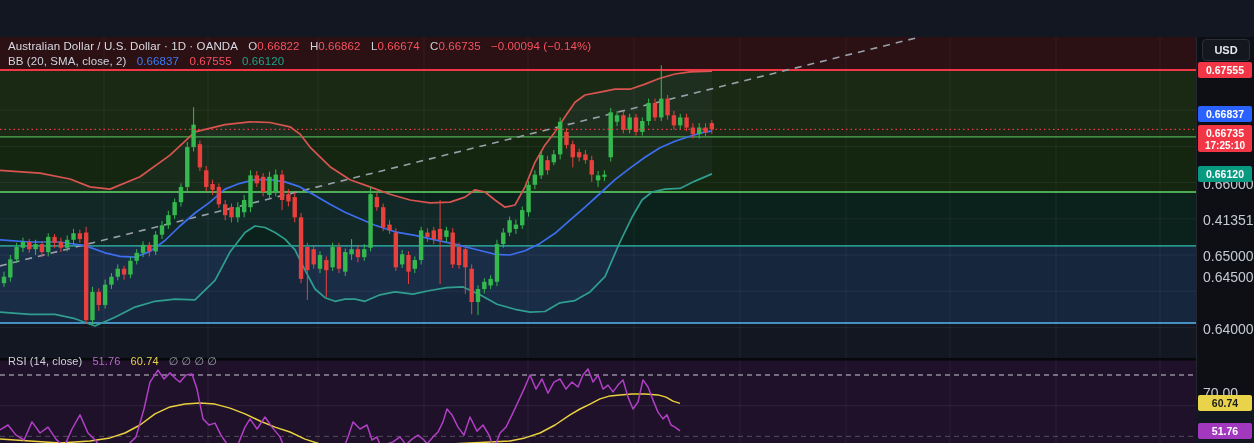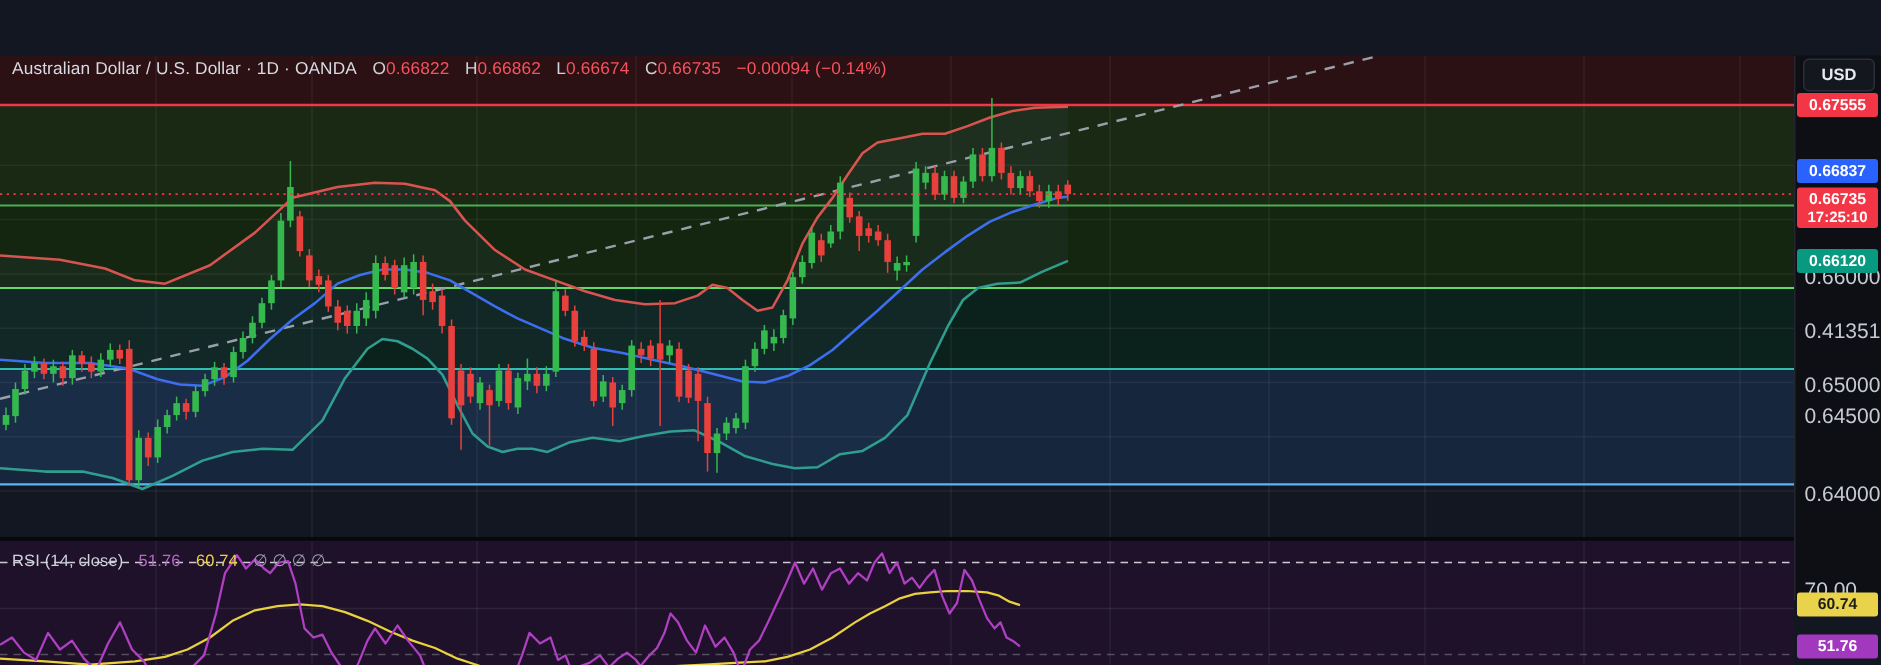--- a/index.html
+++ b/index.html
@@ -2,21 +2,21 @@
 <html><head>
 <meta charset="utf-8">
 <style>
   html,body{margin:0;padding:0;background:#131722;}
   .stage{position:relative;width:1254px;height:443px;background:#131722;overflow:hidden;
          font-family:"Liberation Sans",sans-serif;margin-top:37px;-webkit-font-smoothing:antialiased;}
   svg{position:absolute;left:0;top:0;display:block;}
   .legend{position:absolute;left:8px;font-size:11.5px;color:#d8dbe3;white-space:nowrap;z-index:5;letter-spacing:.1px;}
   .legend-row1{top:3px;}
   .legend-row2{top:18px;}
-  .legend-rsi{top:330px;font-size:11px;}
+  .legend-rsi{top:318px;font-size:11px;}
   .v-red{color:#f7525f;} .v-blue{color:#3d7bf5;} .v-teal{color:#1fa287;}
   .v-purple{color:#b96ac9;} .v-yellow{color:#e9d34b;} .v-gray{color:#9aa0ab;}
   .lbl{color:#cfd3dc;}
   .sp{display:inline-block;width:7px;}
   .axis{position:absolute;left:1196px;top:0;width:58px;height:363px;background:#0e0f14;
         border-left:1px solid #23262f;z-index:4;}
   .tick{position:absolute;left:6px;font-size:14px;color:#c6cad3;}
   .badge{position:absolute;left:1px;width:54px;text-align:center;font-size:10.5px;font-weight:600;
          border-radius:2px;line-height:16px;z-index:6;}
   .badge .sub{display:block;font-size:10px;font-weight:600;line-height:13px;margin-top:-2px;}
@@ -336,20 +336,26 @@
 
   <div class="legend legend-row1">
     <span>Australian Dollar / U.S. Dollar · 1D · OANDA</span><span class="sp"></span>
     <span class="lbl">O</span><span class="v-red">0.66822</span><span class="sp"></span>
     <span class="lbl">H</span><span class="v-red">0.66862</span><span class="sp"></span>
     <span class="lbl">L</span><span class="v-red">0.66674</span><span class="sp"></span>
     <span class="lbl">C</span><span class="v-red">0.66735</span><span class="sp"></span>
     <span class="v-red">−0.00094 (−0.14%)</span>
   </div>
 
+  <div class="legend legend-row2">
+    <span class="lbl">BB (20, SMA, close, 2)</span><span class="sp"></span>
+    <span class="v-blue">0.66837</span><span class="sp"></span>
+    <span class="v-red">0.67555</span><span class="sp"></span>
+    <span class="v-teal">0.66120</span>
+  </div>
 
   <div class="legend legend-rsi">
     <span class="lbl">RSI (14, close)</span><span class="sp"></span>
     <span class="v-purple">51.76</span><span class="sp"></span>
     <span class="v-yellow">60.74</span><span class="sp"></span>
     <span class="v-gray">∅  ∅  ∅  ∅</span>
   </div>
 
   <div class="axis">
     <div class="usd-btn">USD</div>

